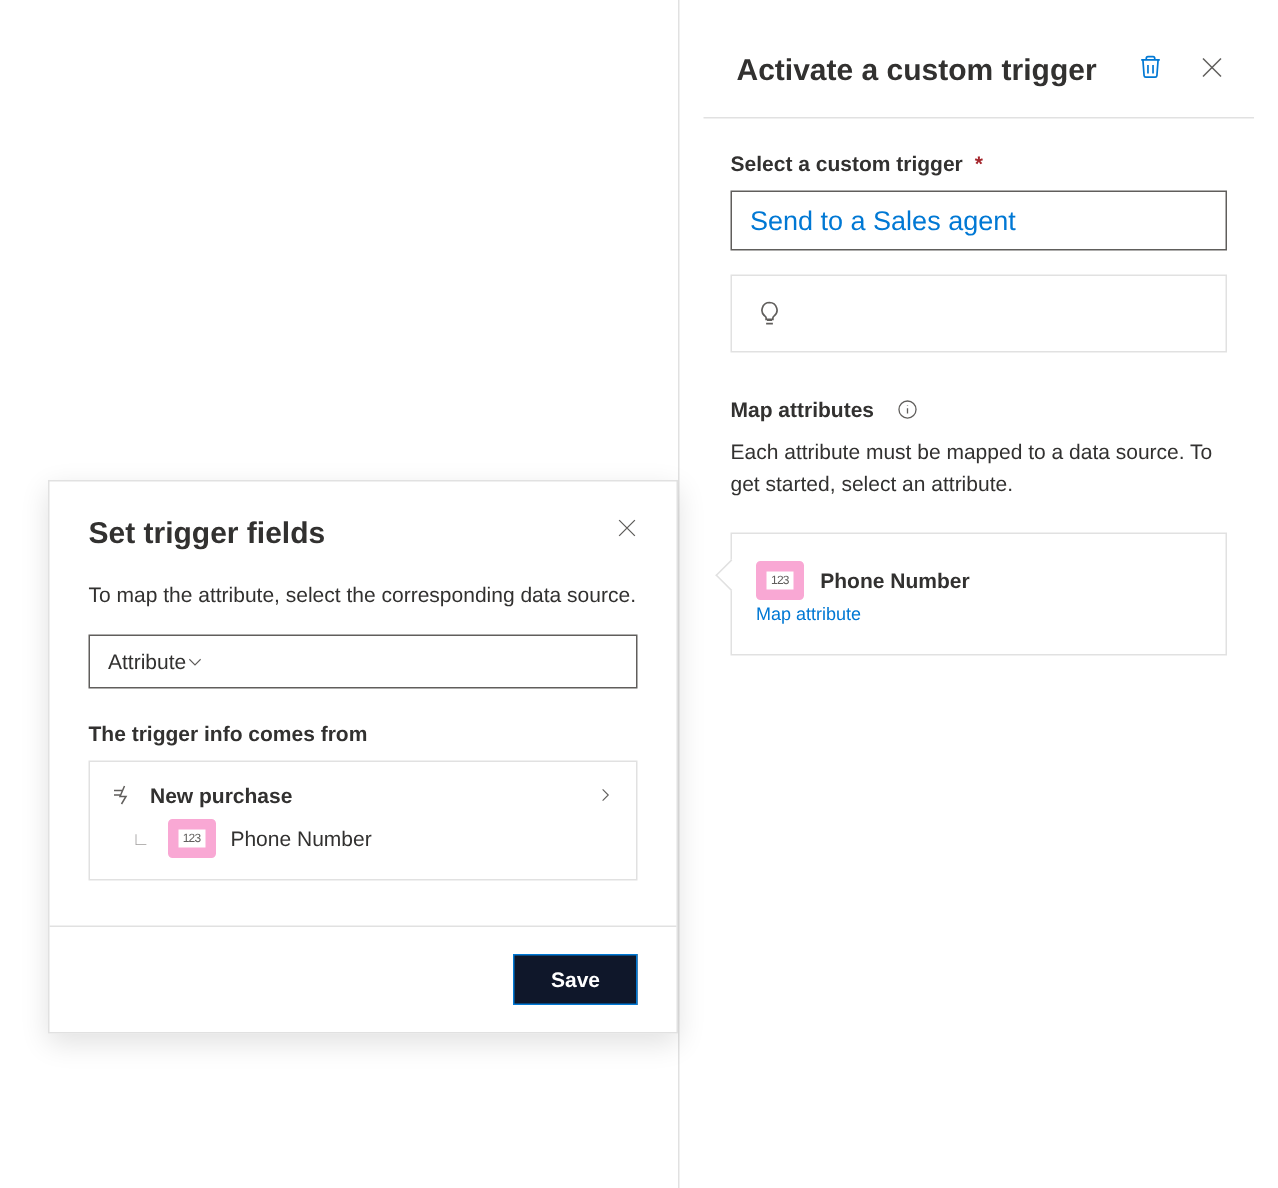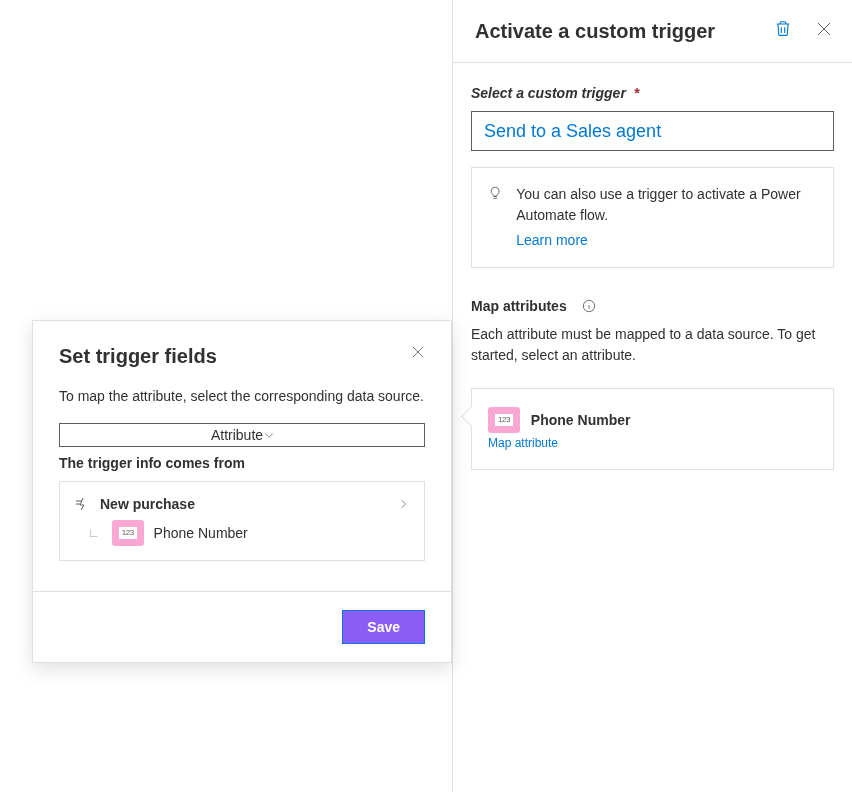--- a/index.html
+++ b/index.html
@@ -15,21 +15,21 @@
       position: relative;
       overflow: hidden;
     }
     .right-panel {
       position: absolute;
       right: 0;
       top: 0;
       width: 400px;
       height: 100%;
       border-left: 1px solid #e1e1e1;
-      padding: 0;
+      padding: 16px;
     }
     .panel-header {
       display: flex;
       align-items: flex-start;
       justify-content: space-between;
       padding: 18px 20px 18px 22px;
       border-bottom: 1px solid #e1e1e1;
     }
     .panel-title {
       font-size: 20px;
@@ -54,21 +54,20 @@
     .panel-content {
       padding: 22px 18px;
     }
     .field-label {
       font-size: 14px;
       font-weight: 600;
       color: #323130;
       display: flex;
       align-items: center;
       gap: 6px;
-      font-style: italic;
     }
     .required-mark {
       color: #a4262c;
       margin-left: 2px;
     }
     .select-input {
       margin-top: 10px;
       border: 1px solid #605e5c;
       height: 40px;
       display: flex;
@@ -171,34 +170,34 @@
     }
     .modal-desc {
       font-size: 14px;
       color: #323130;
       margin-top: 18px;
       line-height: 1.5;
     }
     .dropdown {
       margin-top: 16px;
       border: 1px solid #605e5c;
-      height: 24px;
-      display: flex;
-      align-items: center;
-      justify-content: center;
+      height: 36px;
+      display: flex;
+      align-items: center;
+      justify-content: flex-start;
       padding: 0 10px 0 12px;
       cursor: pointer;
       font-size: 14px;
       color: #323130;
     }
     .sub-label {
       font-size: 14px;
       font-weight: 600;
       color: #323130;
-      margin-top: 8px;
+      margin-top: 22px;
     }
     .trigger-info-card {
       margin-top: 10px;
       border: 1px solid #e1e1e1;
       padding: 14px 14px;
       cursor: pointer;
     }
     .trigger-info-top {
       display: flex;
       align-items: center;
@@ -234,21 +233,21 @@
       gap: 14px;
     }
     .btn {
       height: 34px;
       padding: 0 24px;
       font-size: 14px;
       cursor: pointer;
       border: 1px solid transparent;
     }
     .btn-primary {
-      background: #8b5cf6;
+      background: #0f172a;
       color: #fff;
       font-weight: 600;
       border-color: #0078d4;
     }
     .btn-secondary {
       background: #fff;
       color: #323130;
       border: 1px solid #8a8886;
     }
     .num-icon {
@@ -289,24 +288,20 @@
       <span class="required-mark">*</span>
     </div>
     <div class="select-input">
       <span>Send to a Sales agent</span>
     </div>
 
     <div class="info-box">
       <svg width="18" height="18" viewBox="0 0 16 16" fill="none" stroke="#605e5c" stroke-width="1">
           <path d="M6 14h4M6.5 12h3M8 1.5a4.5 4.5 0 0 0-2.5 8.2c.3.2.5.6.5 1v.8h4v-.8c0-.4.2-.8.5-1A4.5 4.5 0 0 0 8 1.5z"></path>
         </svg>
-      <div class="info-text">
-        <span>You can also use a trigger to activate a Power Automate flow.</span>
-        <a class="learn-link">Learn more</a>
-      </div>
     </div>
 
     <div class="section-header">
       <span>Map attributes</span>
       <svg width="14" height="14" viewBox="0 0 16 16" fill="none" stroke="#605e5c" stroke-width="1">
           <circle cx="8" cy="8" r="6.5"></circle>
           <path d="M8 7v4M8 4.5v.5"></path>
         </svg>
     </div>
     <div class="section-desc">Each attribute must be mapped to a data source. To get started, select an attribute.</div>

